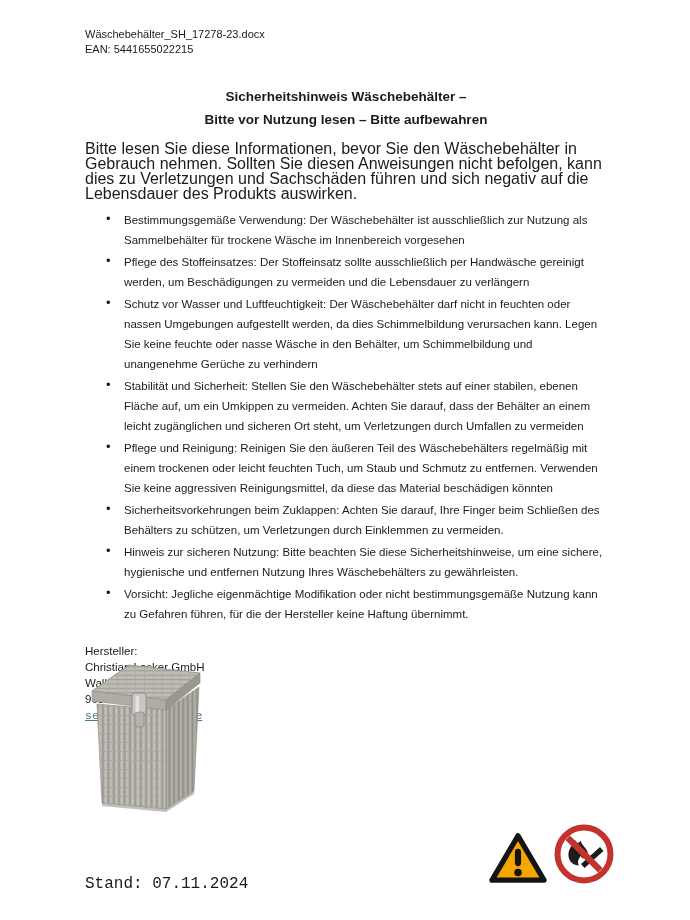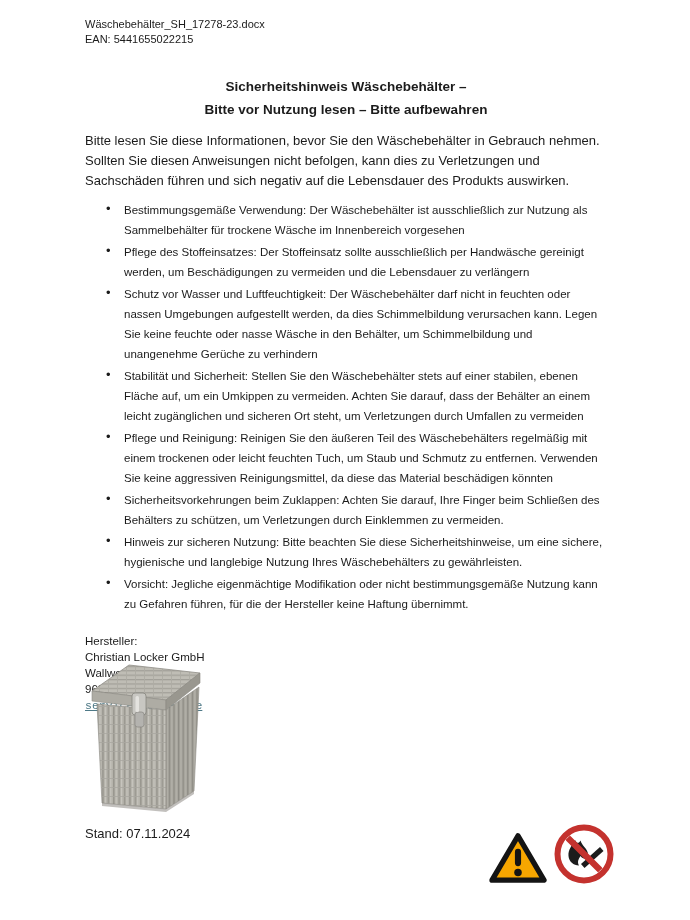--- a/index.html
+++ b/index.html
@@ -1,34 +1,34 @@
 <!DOCTYPE html>
 <html><head>
 <meta charset="utf-8">
 <style>
   html,body{margin:0;padding:0;}
   body{
     width:690px;height:920px;background:#ffffff;position:relative;overflow:hidden;
     font-family:"Liberation Sans",sans-serif;color:#1b1b1b;
     -webkit-font-smoothing:antialiased;
   }
-  .page{padding:17px 83px 0 85px;}
+  .page{padding:4px 83px 0 85px;margin-top:23px;}
   .filehead{font-size:11px;line-height:15px;}
   .doc-title{margin:29px 0 0 0;font-size:13.5px;font-weight:bold;line-height:22.5px;text-align:center;}
-  .intro{margin:10px 0 0 0;font-size:13px;line-height:20px;}
+  .intro{margin:10px 0 0 0;font-size:16px;line-height:15px;}
   ul.safety{margin:9px 0 0 0;padding:0;list-style:none;font-size:11.5px;line-height:20px;}
   ul.safety li{position:relative;padding-left:39px;margin-bottom:2px;}
   ul.safety li::before{content:"\2022";position:absolute;left:21px;top:-1px;font-size:13px;}
   .manufacturer{margin-top:19px;font-size:11.5px;line-height:16px;}
   .email{color:#4e7987;text-decoration:underline;cursor:pointer;font-family:Liberation Mono, monospace;}
   .basket{position:absolute;left:86px;top:657px;width:122px;height:160px;}
   .bottom-icons{position:absolute;left:489px;top:818px;width:126px;height:66px;display:flex;align-items:flex-end;gap:7px;}
   .warn{width:58px;height:52px;}
   .noflame{width:60px;height:60px;}
-  .stand{position:absolute;left:85px;top:826px;font-size:13px;}
+  .stand{position:absolute;left:85px;top:875px;font-size:16px;font-family:Liberation Mono, monospace;}
 </style>
 </head>
 <body>
 
 <div class="page">
 
   <div class="filehead">
     <div>Wäschebehälter_SH_17278-23.docx</div>
     <div>EAN: 5441655022215</div>
   </div>
@@ -40,21 +40,21 @@
 
   <p class="intro">Bitte lesen Sie diese Informationen, bevor Sie den Wäschebehälter in Gebrauch nehmen. Sollten Sie diesen Anweisungen nicht befolgen, kann dies zu Verletzungen und Sachschäden führen und sich negativ auf die Lebensdauer des Produkts auswirken.</p>
 
   <ul class="safety">
     <li><span>Bestimmungsgemäße Verwendung: Der Wäschebehälter ist ausschließlich zur Nutzung als Sammelbehälter für trockene Wäsche im Innenbereich vorgesehen</span></li>
     <li><span>Pflege des Stoffeinsatzes: Der Stoffeinsatz sollte ausschließlich per Handwäsche gereinigt werden, um Beschädigungen zu vermeiden und die Lebensdauer zu verlängern</span></li>
     <li><span>Schutz vor Wasser und Luftfeuchtigkeit: Der Wäschebehälter darf nicht in feuchten oder nassen Umgebungen aufgestellt werden, da dies Schimmelbildung verursachen kann. Legen Sie keine feuchte oder nasse Wäsche in den Behälter, um Schimmelbildung und unangenehme Gerüche zu verhindern</span></li>
     <li><span>Stabilität und Sicherheit: Stellen Sie den Wäschebehälter stets auf einer stabilen, ebenen Fläche auf, um ein Umkippen zu vermeiden. Achten Sie darauf, dass der Behälter an einem leicht zugänglichen und sicheren Ort steht, um Verletzungen durch Umfallen zu vermeiden</span></li>
     <li><span>Pflege und Reinigung: Reinigen Sie den äußeren Teil des Wäschebehälters regelmäßig mit einem trockenen oder leicht feuchten Tuch, um Staub und Schmutz zu entfernen. Verwenden Sie keine aggressiven Reinigungsmittel, da diese das Material beschädigen könnten</span></li>
     <li><span>Sicherheitsvorkehrungen beim Zuklappen: Achten Sie darauf, Ihre Finger beim Schließen des Behälters zu schützen, um Verletzungen durch Einklemmen zu vermeiden.</span></li>
-    <li><span>Hinweis zur sicheren Nutzung: Bitte beachten Sie diese Sicherheitshinweise, um eine sichere, hygienische und langlebige Nutzung Ihres Wäschebehälters zu gewährleisten.</span></li>
+    <li><span>Hinweis zur sicheren Nutzung: Bitte beachten Sie diese Sicherheitshinweise, um eine sichere, hygienische und entfernen Nutzung Ihres Wäschebehälters zu gewährleisten.</span></li>
     <li><span>Vorsicht: Jegliche eigenmächtige Modifikation oder nicht bestimmungsgemäße Nutzung kann zu Gefahren führen, für die der Hersteller keine Haftung übernimmt.</span></li>
   </ul>
 
   <div class="manufacturer">
     <div>Hersteller:</div>
     <div>Christian Locker GmbH</div>
     <div>Wallweg 4</div>
     <div>96328 Küps</div>
     <a class="email">service@locker.de</a>
   </div>

